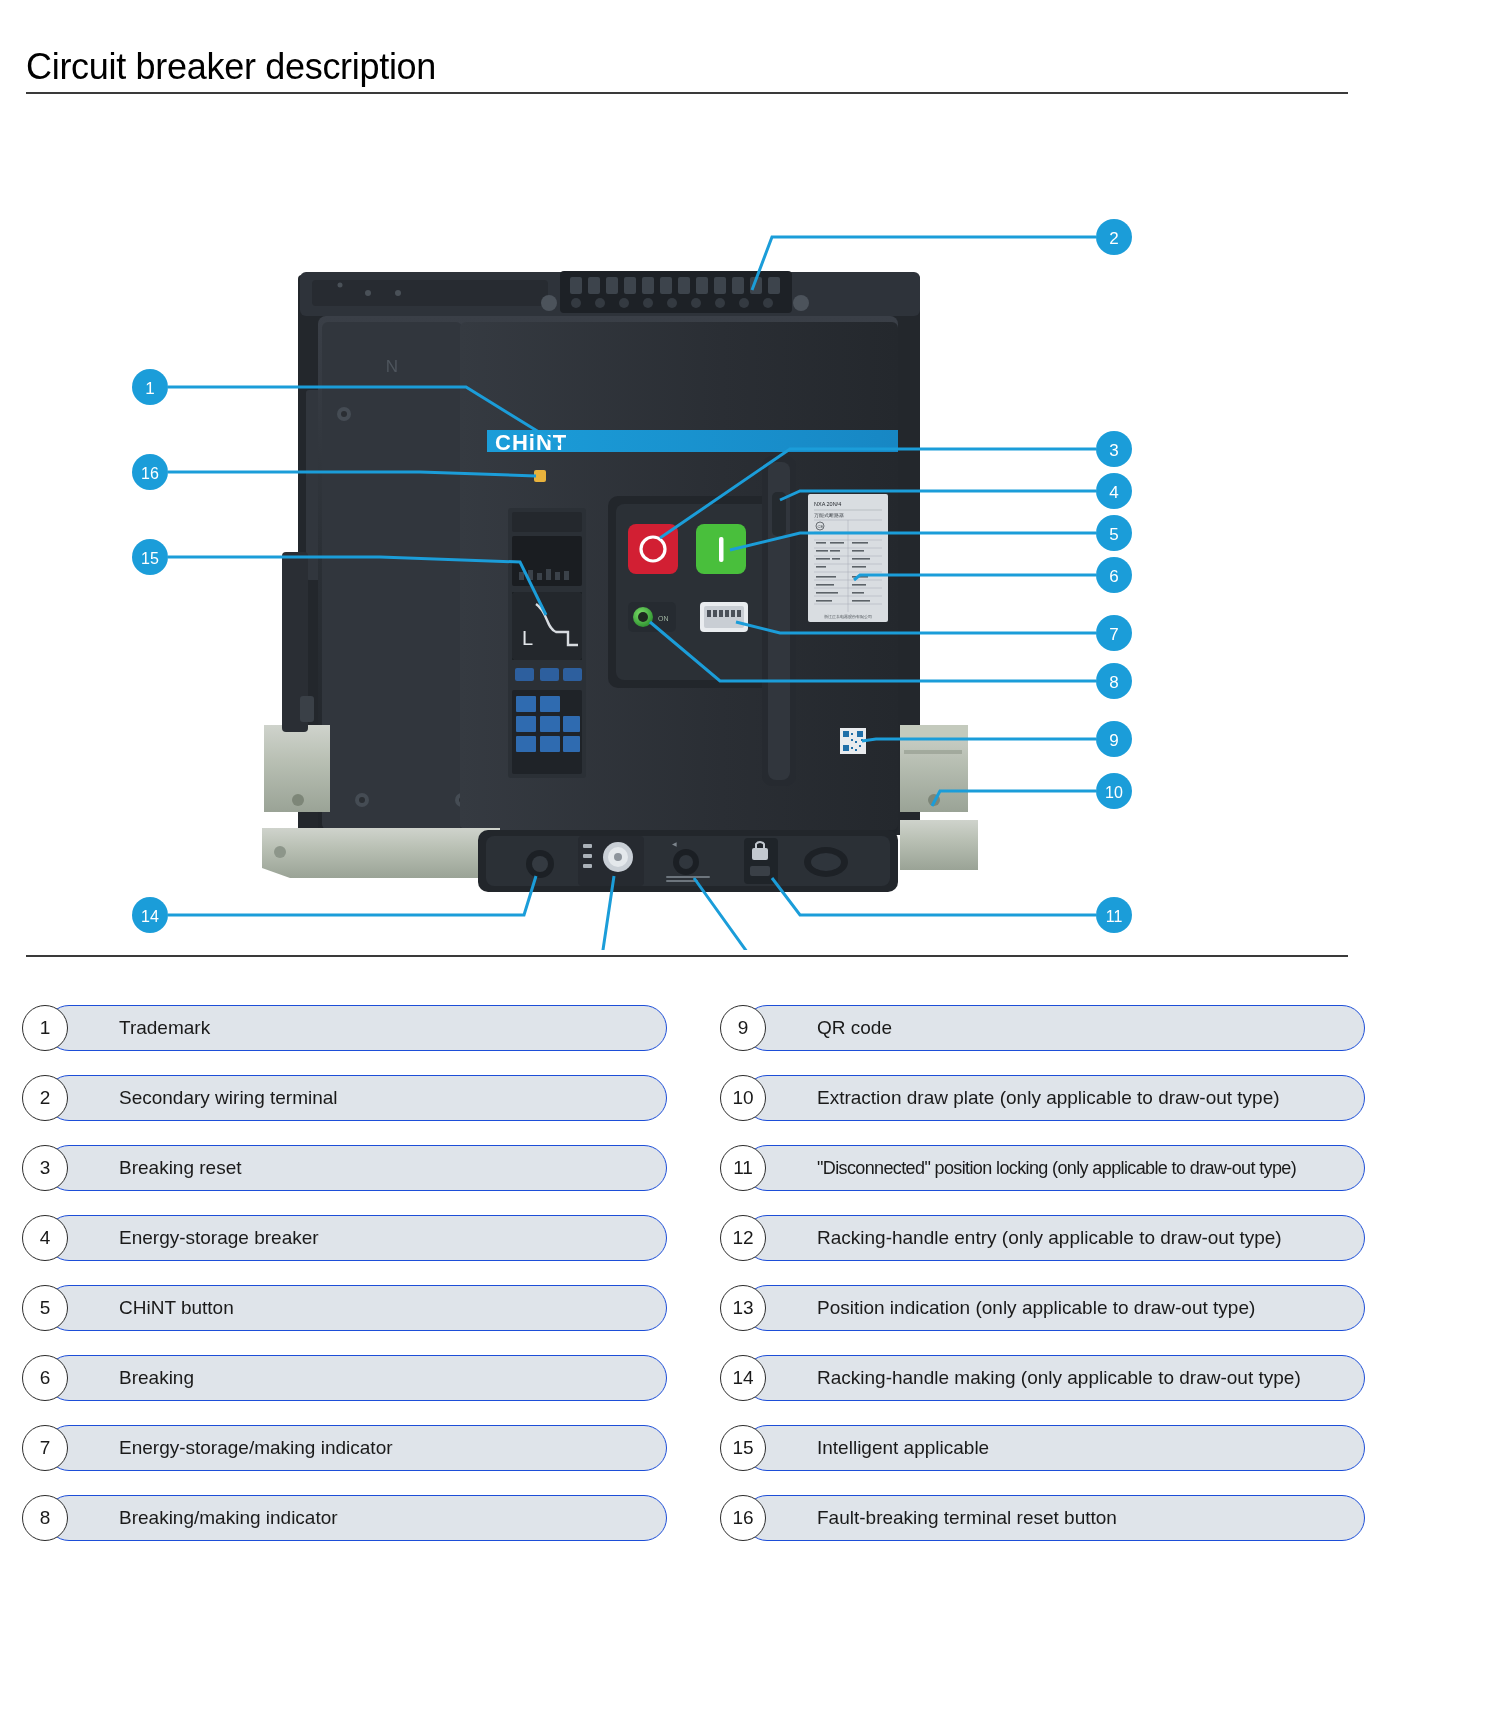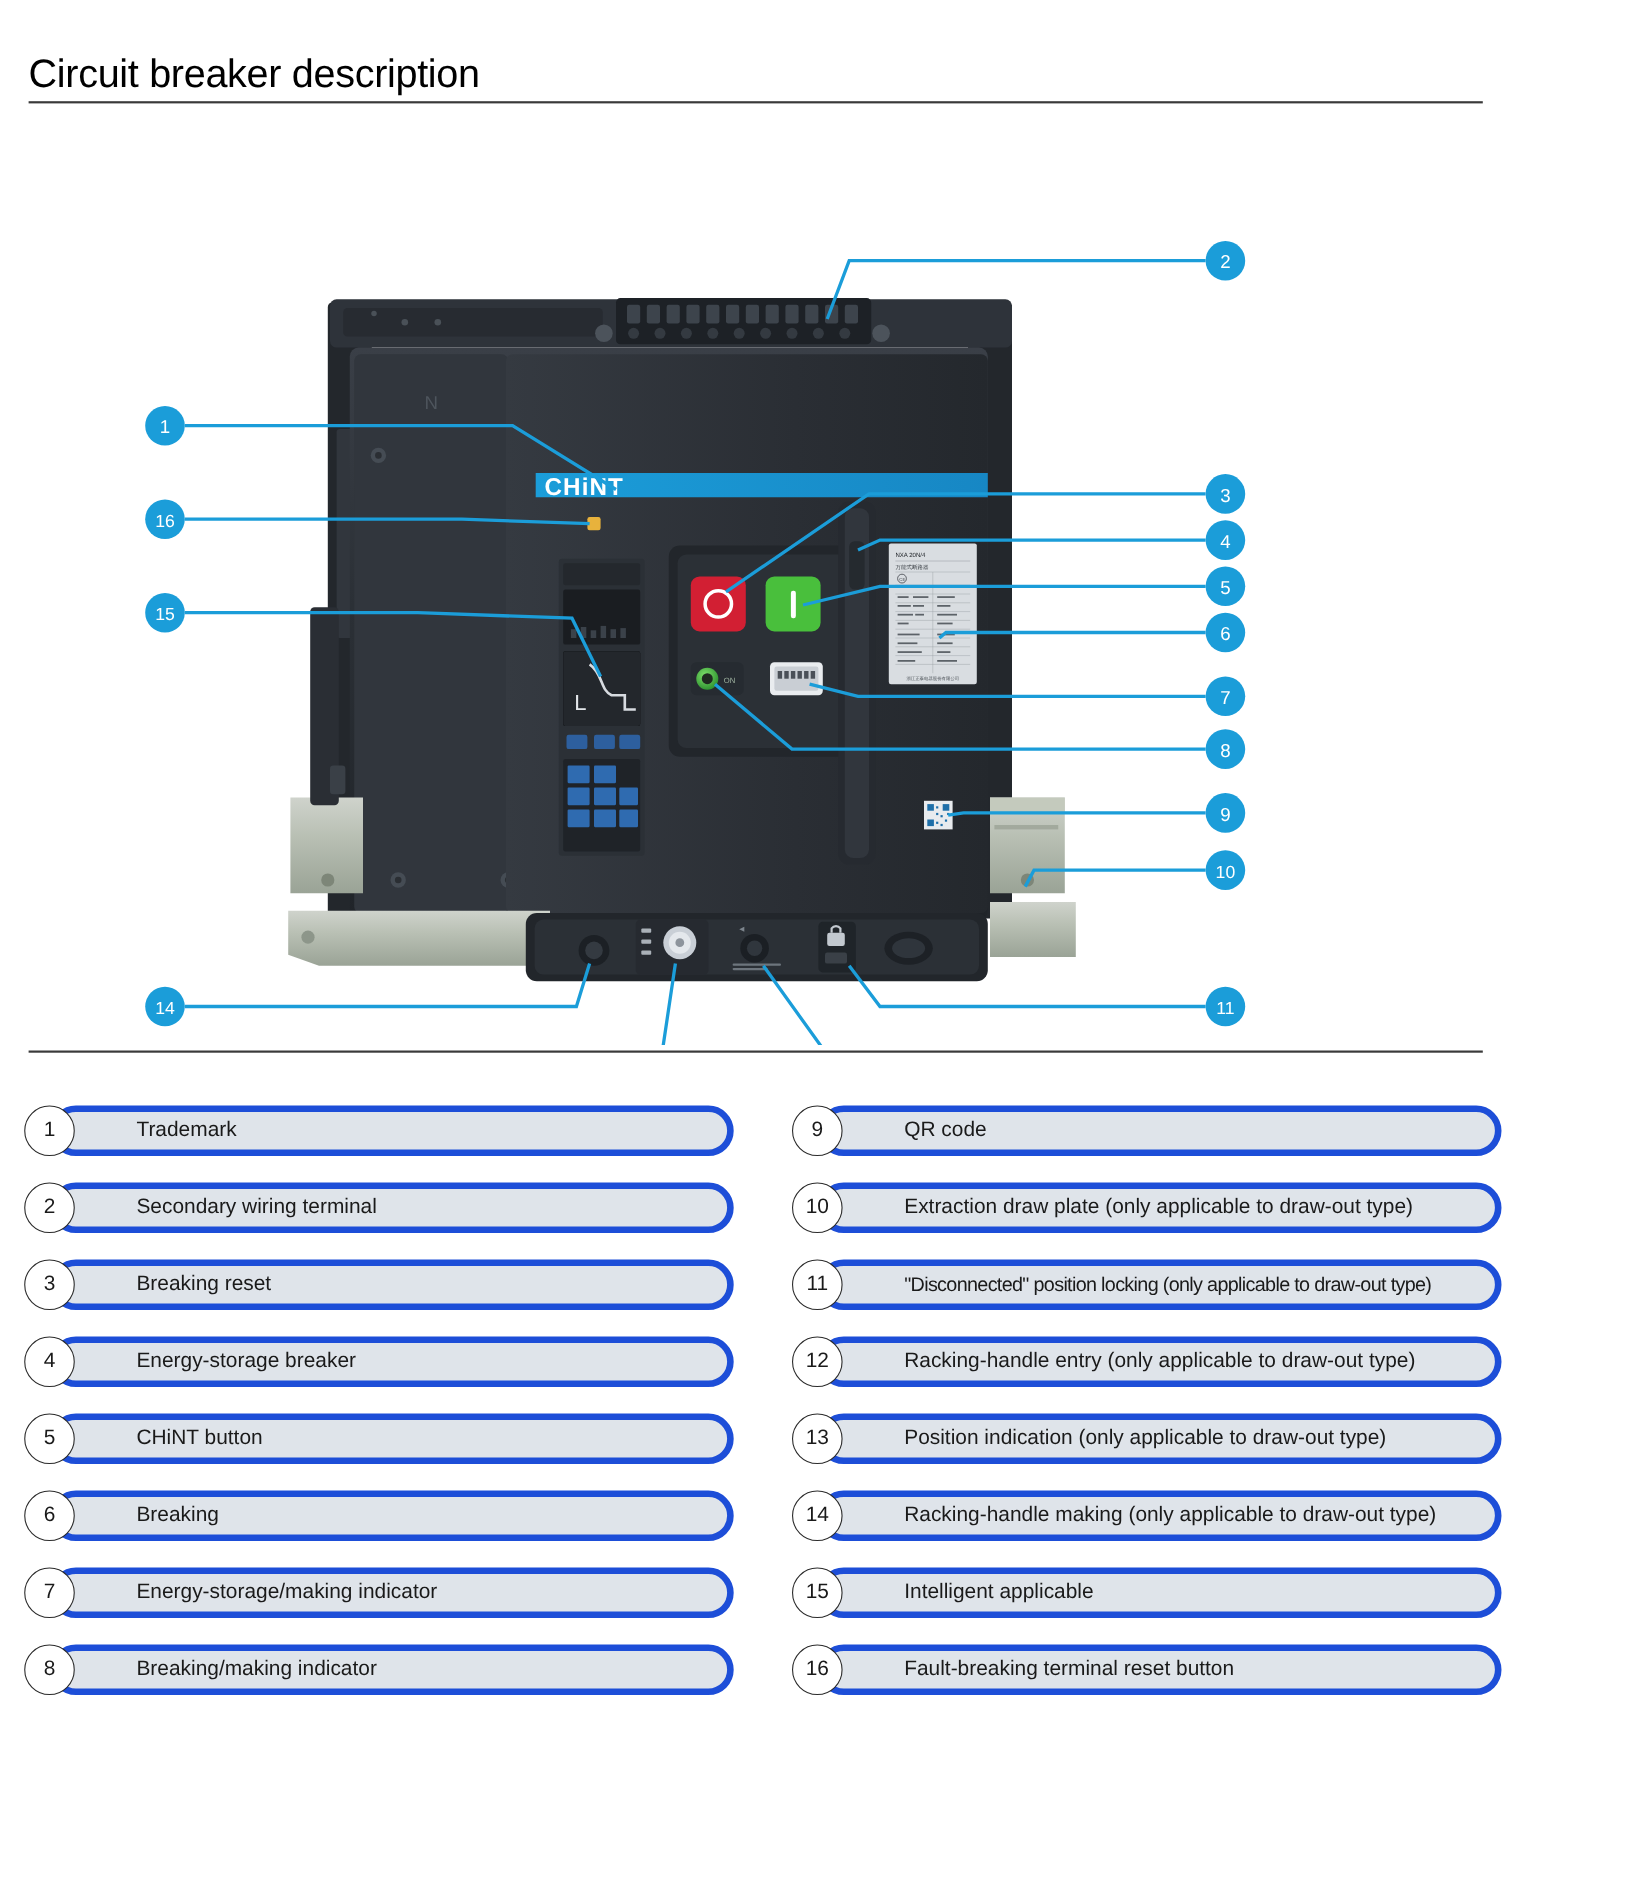--- a/index.html
+++ b/index.html
@@ -65,21 +65,21 @@
   .legend-row {
     position: relative;
     height: 46px;
     margin-bottom: 24px;
   }
   .legend-pill {
     position: absolute;
     left: 24px; top: 0;
     width: 621px; height: 46px;
     background: #dfe4ea;
-    border: 6px solid #1d4ed8;
+    border: 1px solid #1d4ed8;
     border-radius: 23px;
     display: flex;
     align-items: center;
   }
   .legend-label {
     margin-left: 72px;
     font-size: 19px;
     color: #1a1a1a;
     white-space: nowrap;
   }

